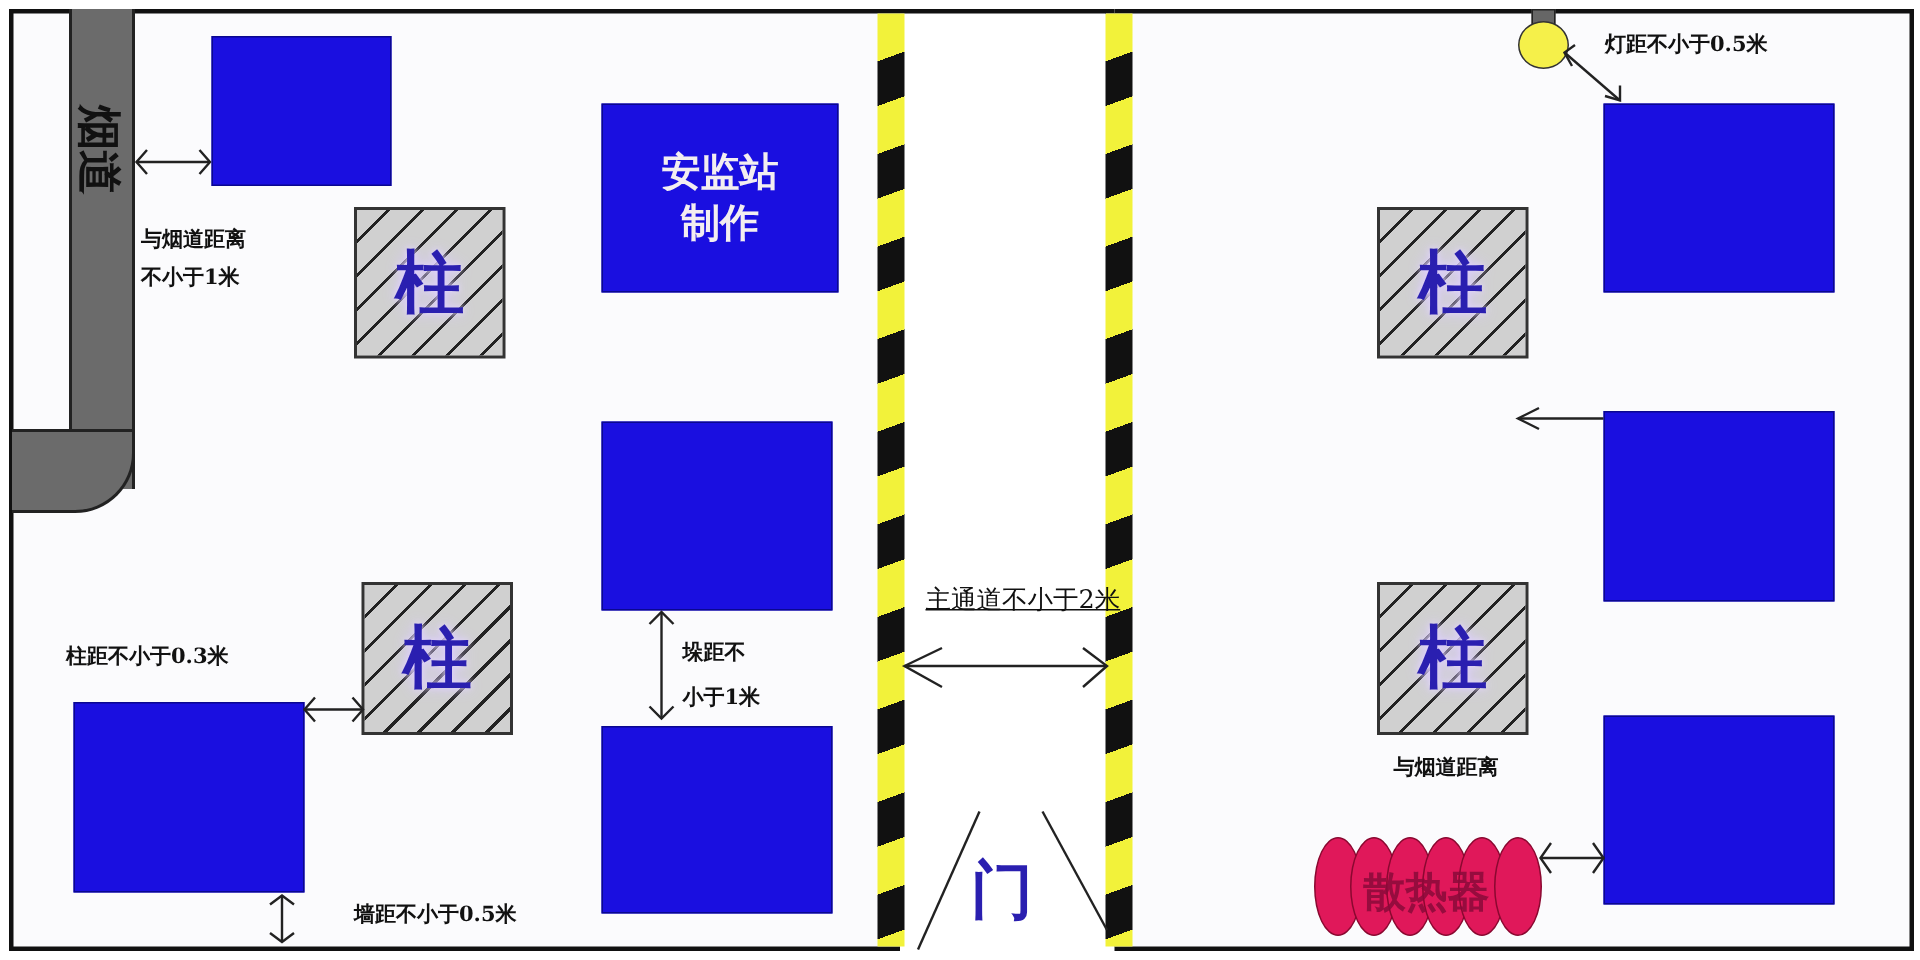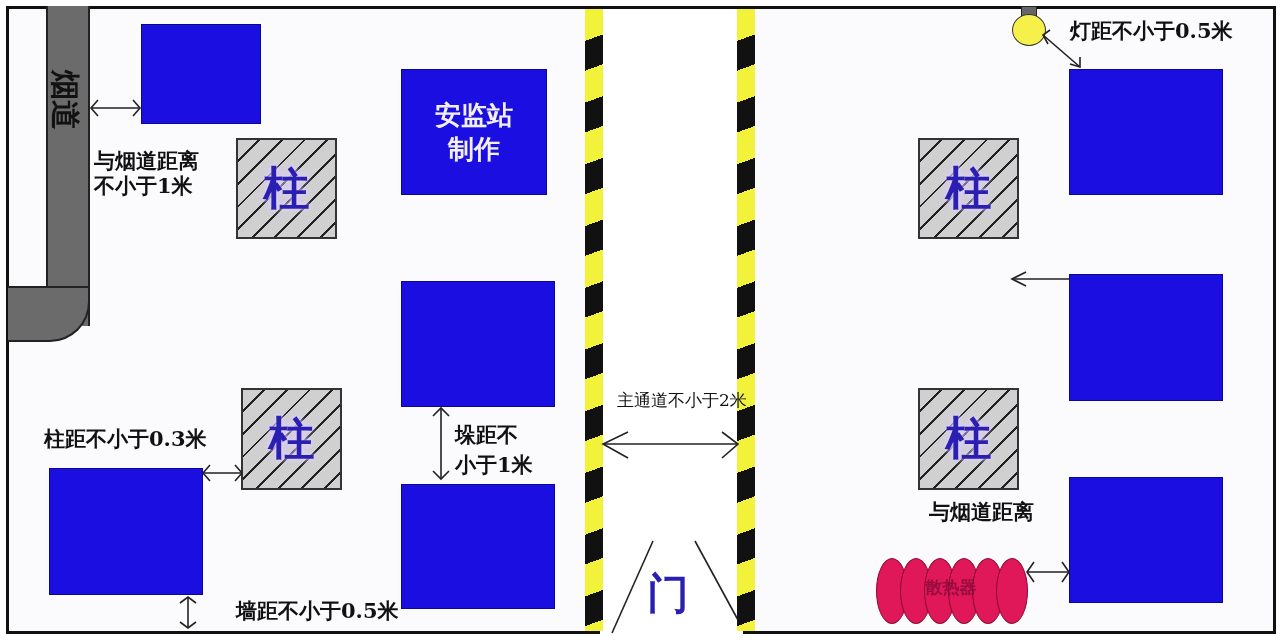--- a/index.html
+++ b/index.html
@@ -4,21 +4,21 @@
 <style>
   html, body { margin:0; padding:0; background:#ffffff; }
   body { width:1280px; height:640px; position:relative; overflow:hidden; font-family:"DejaVu Serif", serif; }
   .abs { position:absolute; }
   .room { position:absolute; background:#fbfbfd; border:3px solid #111; box-sizing:border-box; }
   .stack { position:absolute; background:#1a0fe0; border:1px solid #0a0790; box-sizing:border-box; }
   .pillar { position:absolute; box-sizing:border-box; border:2px solid #333;
     background: repeating-linear-gradient(135deg, #d0d0d0 0px, #d0d0d0 14px, #222 14px, #222 16px);
     display:flex; align-items:center; justify-content:center; }
   .pillar span { font-size:46px; font-weight:bold; color:#2a1fb0; text-shadow:0 0 10px #d8c8ff, 0 0 4px #e8dcff; font-family:"DejaVu Serif", serif; }
-  .label { position:absolute; font-weight:bold; color:#111; font-size:21px; line-height:25px; white-space:nowrap; font-family:"DejaVu Serif", serif; }
+  .label { position:absolute; font-weight:bold; color:#111; font-size:14px; line-height:25px; white-space:nowrap; font-family:"DejaVu Serif", serif; }
   .hazard { position:absolute; width:18px; box-sizing:border-box;
     background: repeating-linear-gradient(160deg, #f2f23a 0px, #f2f23a 30px, #111 30px, #111 58px); }
   .chimney { position:absolute; background:#6b6b6b; border:2px solid #222; box-sizing:border-box; }
   svg { position:absolute; left:0; top:0; }
 </style>
 </head>
 <body>
 
 <div class="room" style="left:6px;top:6px;width:597px;height:628px;"></div>
 
@@ -27,21 +27,21 @@
 <div class="abs" style="left:600px;top:6px;width:143px;height:628px;background:#ffffff;border-top:3px solid #111;box-sizing:border-box;"></div>
 
 <div class="hazard" style="left:585px;top:9px;height:622px;"></div>
 <div class="hazard" style="left:737px;top:9px;height:622px;"></div>
 
 <div class="chimney" style="left:46px;top:6px;width:44px;height:320px;border-top:none;border-bottom:none;border-left:2px solid #222;"></div>
 <div class="chimney" style="left:8px;top:286px;width:82px;height:56px;border-left:none;border-radius:0 0 40px 0;"></div>
 <div class="abs" style="left:52px;top:70px;width:34px;font-size:30px;font-weight:bold;color:#111;line-height:42px;text-align:center;transform:rotate(90deg);transform-origin:17px 17px;white-space:nowrap;">烟道</div>
 
 <div class="stack" style="left:141px;top:24px;width:120px;height:100px;"></div>
-<div class="stack" style="left:401px;top:69px;width:146px;height:126px;display:flex;flex-direction:column;align-items:center;justify-content:center;">
+<div class="stack" style="left:401px;top:69px;width:158px;height:126px;display:flex;flex-direction:column;align-items:center;justify-content:center;font-family:Liberation Serif, serif;">
   <div style="color:#f3eef0;font-size:26px;font-weight:bold;line-height:34px;">安监站</div>
   <div style="color:#f3eef0;font-size:26px;font-weight:bold;line-height:34px;">制作</div>
 </div>
 <div class="stack" style="left:401px;top:281px;width:154px;height:126px;"></div>
 <div class="stack" style="left:401px;top:484px;width:154px;height:125px;"></div>
 <div class="stack" style="left:49px;top:468px;width:154px;height:127px;"></div>
 
 <div class="stack" style="left:1069px;top:69px;width:154px;height:126px;"></div>
 <div class="stack" style="left:1069px;top:274px;width:154px;height:127px;"></div>
 <div class="stack" style="left:1069px;top:477px;width:154px;height:126px;"></div>
@@ -64,21 +64,21 @@
   <div style="position:absolute;left:1px;top:10px;width:32px;height:30px;background:#f5f04a;border:1px solid #333;border-radius:50%;"></div>
 </div>
 
 <div class="abs" style="left:876px;top:558px;width:152px;height:66px;">
   <div style="position:absolute;left:0px;top:0;width:30px;height:64px;background:#e0185a;border:1px solid #8a0830;border-radius:50%;"></div>
   <div style="position:absolute;left:24px;top:0;width:30px;height:64px;background:#e0185a;border:1px solid #8a0830;border-radius:50%;"></div>
   <div style="position:absolute;left:48px;top:0;width:30px;height:64px;background:#e0185a;border:1px solid #8a0830;border-radius:50%;"></div>
   <div style="position:absolute;left:72px;top:0;width:30px;height:64px;background:#e0185a;border:1px solid #8a0830;border-radius:50%;"></div>
   <div style="position:absolute;left:96px;top:0;width:30px;height:64px;background:#e0185a;border:1px solid #8a0830;border-radius:50%;"></div>
   <div style="position:absolute;left:120px;top:0;width:30px;height:64px;background:#e0185a;border:1px solid #8a0830;border-radius:50%;"></div>
-  <div style="position:absolute;left:20px;top:18px;width:110px;text-align:center;font-size:17px;font-weight:bold;color:#8a0a3a;opacity:0.85;">散热器</div>
+  <div style="position:absolute;left:20px;top:18px;width:110px;text-align:center;font-size:28px;font-weight:bold;color:#8a0a3a;opacity:0.85;">散热器</div>
 </div>
 
 <svg width="1280" height="640">
   <g stroke="#222" stroke-width="1.6" fill="none">
 
     <line x1="91" y1="108" x2="140" y2="108"></line>
     <polyline points="98,100 91,108 98,116"></polyline>
       <polyline points="133,100 140,108 133,116"></polyline>
 
     <line x1="203" y1="473" x2="242" y2="473"></line>
@@ -116,20 +116,20 @@
 <div class="label" style="left:94px;top:126px;margin-top:22px;">
   <div>与烟道距离</div>
   <div>不小于1米</div>
 </div>
 <div class="label" style="left:44px;top:426px;">柱距不小于0.3米</div>
 <div class="label" style="left:204px;top:598px;margin-left:32px;">墙距不小于0.5米</div>
 <div class="label" style="left:455px;top:420px;line-height:30px;">
   <div>垛距不</div>
   <div>小于1米</div>
 </div>
-<div class="label" style="left:617px;top:388px;font-size:17px;font-weight:normal;">主通道不小于2米</div>
+<div class="label" style="left:617px;top:388px;font-size:17px;font-weight:normal;text-decoration:underline;">主通道不小于2米</div>
 <div class="abs" style="left:647px;top:566px;font-size:42px;font-weight:bold;color:#2a1fb0;">门</div>
 <div class="label" style="left:1070px;top:18px;">灯距不小于0.5米</div>
 <div class="label" style="left:906px;top:284px;line-height:32px;">
 </div>
 <div class="label" style="left:929px;top:494px;line-height:36px;">
   <div>与烟道距离</div>
 </div>
 
 </body></html>

